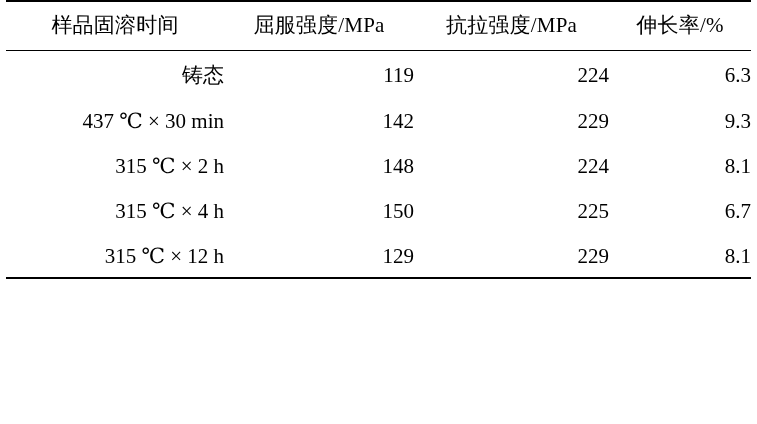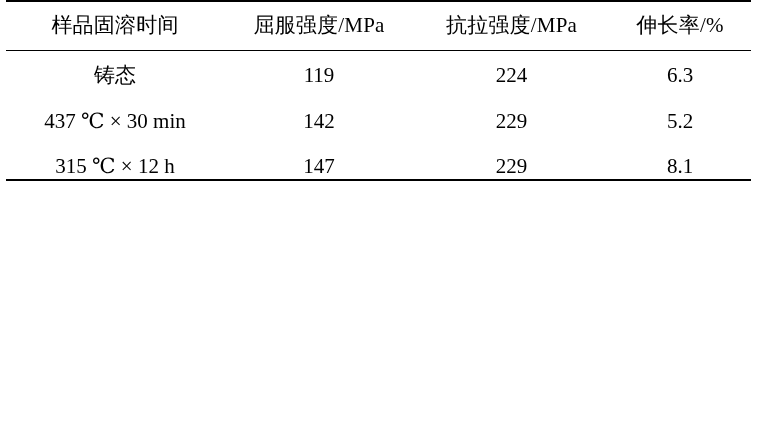--- a/index.html
+++ b/index.html
@@ -31,28 +31,28 @@
     font-size: 21px;
     padding: 9px 0 11px 0;
     text-align: center;
     border-top: 2.2px solid #000;
     border-bottom: 1.1px solid #000;
     letter-spacing: 0.2px;
     margin-top: 44px;
   }
   table.data-table tbody tr > td {
     font-size: 21px;
-    text-align: center;
+    text-align: right;
     padding: 10px 0 10px 0;
     border: none;
     white-space: nowrap;
   }
   table.data-table tbody tr.last-row > td {
     border-bottom: 2.2px solid #000;
-    padding-bottom: 0;
+    padding-bottom: 8px;
   }
   col.c0 { width: 218px; }
   col.c1 { width: 190px; }
   col.c2 { width: 195px; }
   col.c3 { width: 142px; }
   .cell-sample { font-size: 21px; }
   .num { font-family: "Liberation Serif", "DejaVu Serif", serif; margin-top: 32px; }
 </style>
 </head>
 <body>
@@ -77,23 +77,35 @@
       <tr>
         <td class="cell-sample">铸态</td>
         <td class="num">119</td>
         <td class="num">224</td>
         <td class="num">6.3</td>
       </tr>
       <tr>
         <td class="cell-sample">437 ℃ × 30 min</td>
         <td class="num">142</td>
         <td class="num">229</td>
-        <td class="num">5.2</td>
+        <td class="num">9.3</td>
+      </tr>
+      <tr>
+        <td class="cell-sample">315 ℃ × 2 h</td>
+        <td class="num">148</td>
+        <td class="num">224</td>
+        <td class="num">8.1</td>
+      </tr>
+      <tr>
+        <td class="cell-sample">315 ℃ × 4 h</td>
+        <td class="num">150</td>
+        <td class="num">225</td>
+        <td class="num">6.7</td>
       </tr>
       <tr class="last-row">
         <td class="cell-sample">315 ℃ × 12 h</td>
-        <td class="num">147</td>
+        <td class="num">129</td>
         <td class="num">229</td>
         <td class="num">8.1</td>
       </tr>
     </tbody>
   </table>
 </div>
 
 </body></html>

